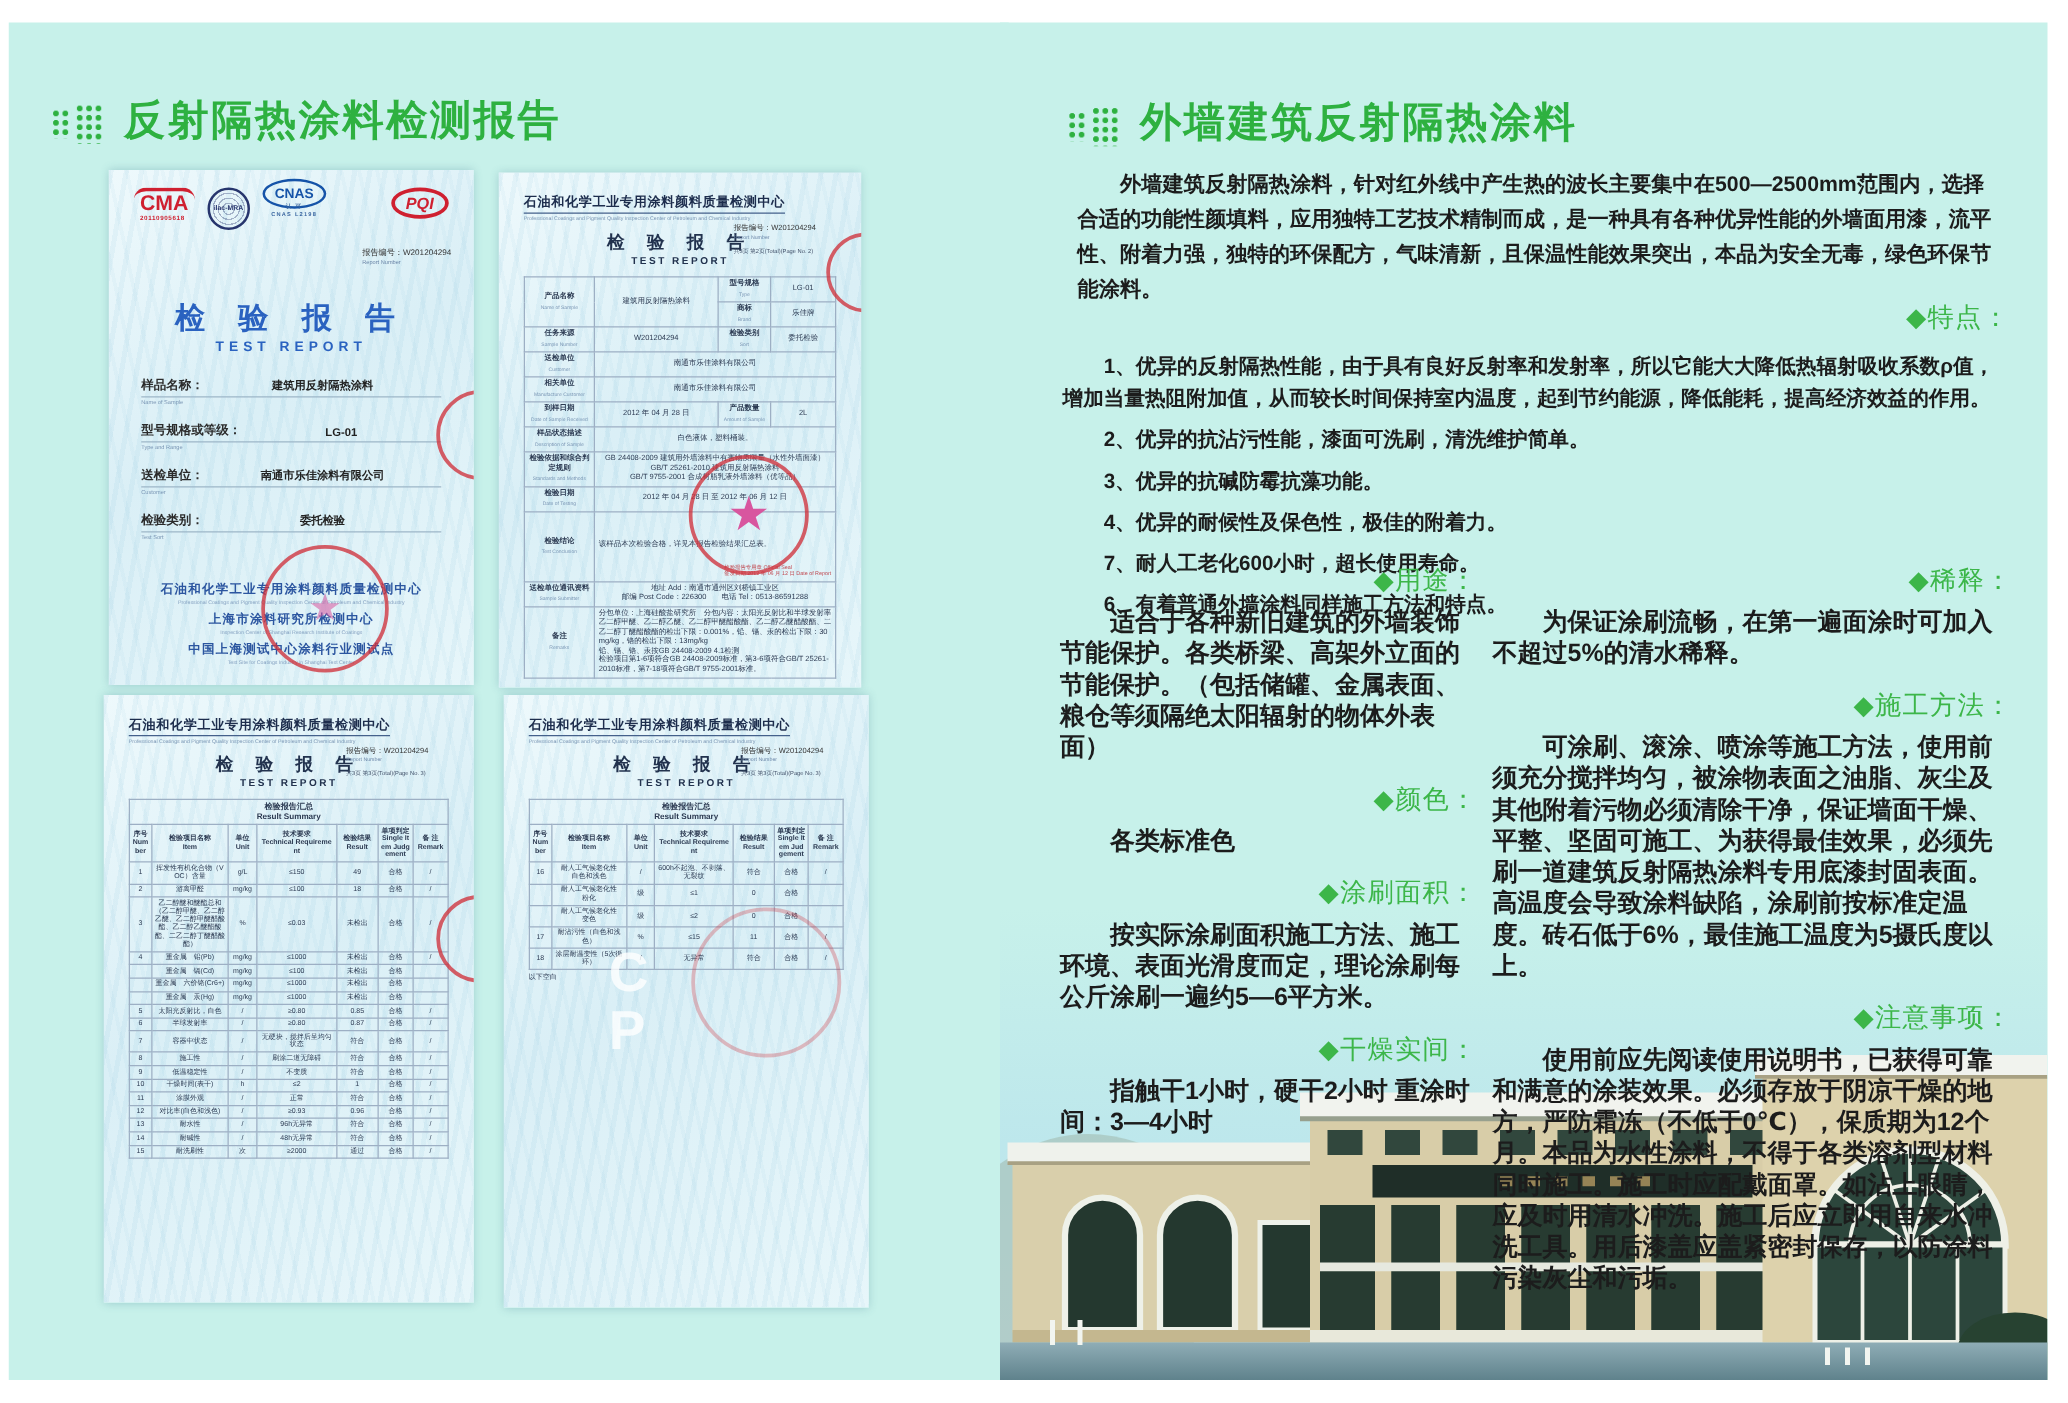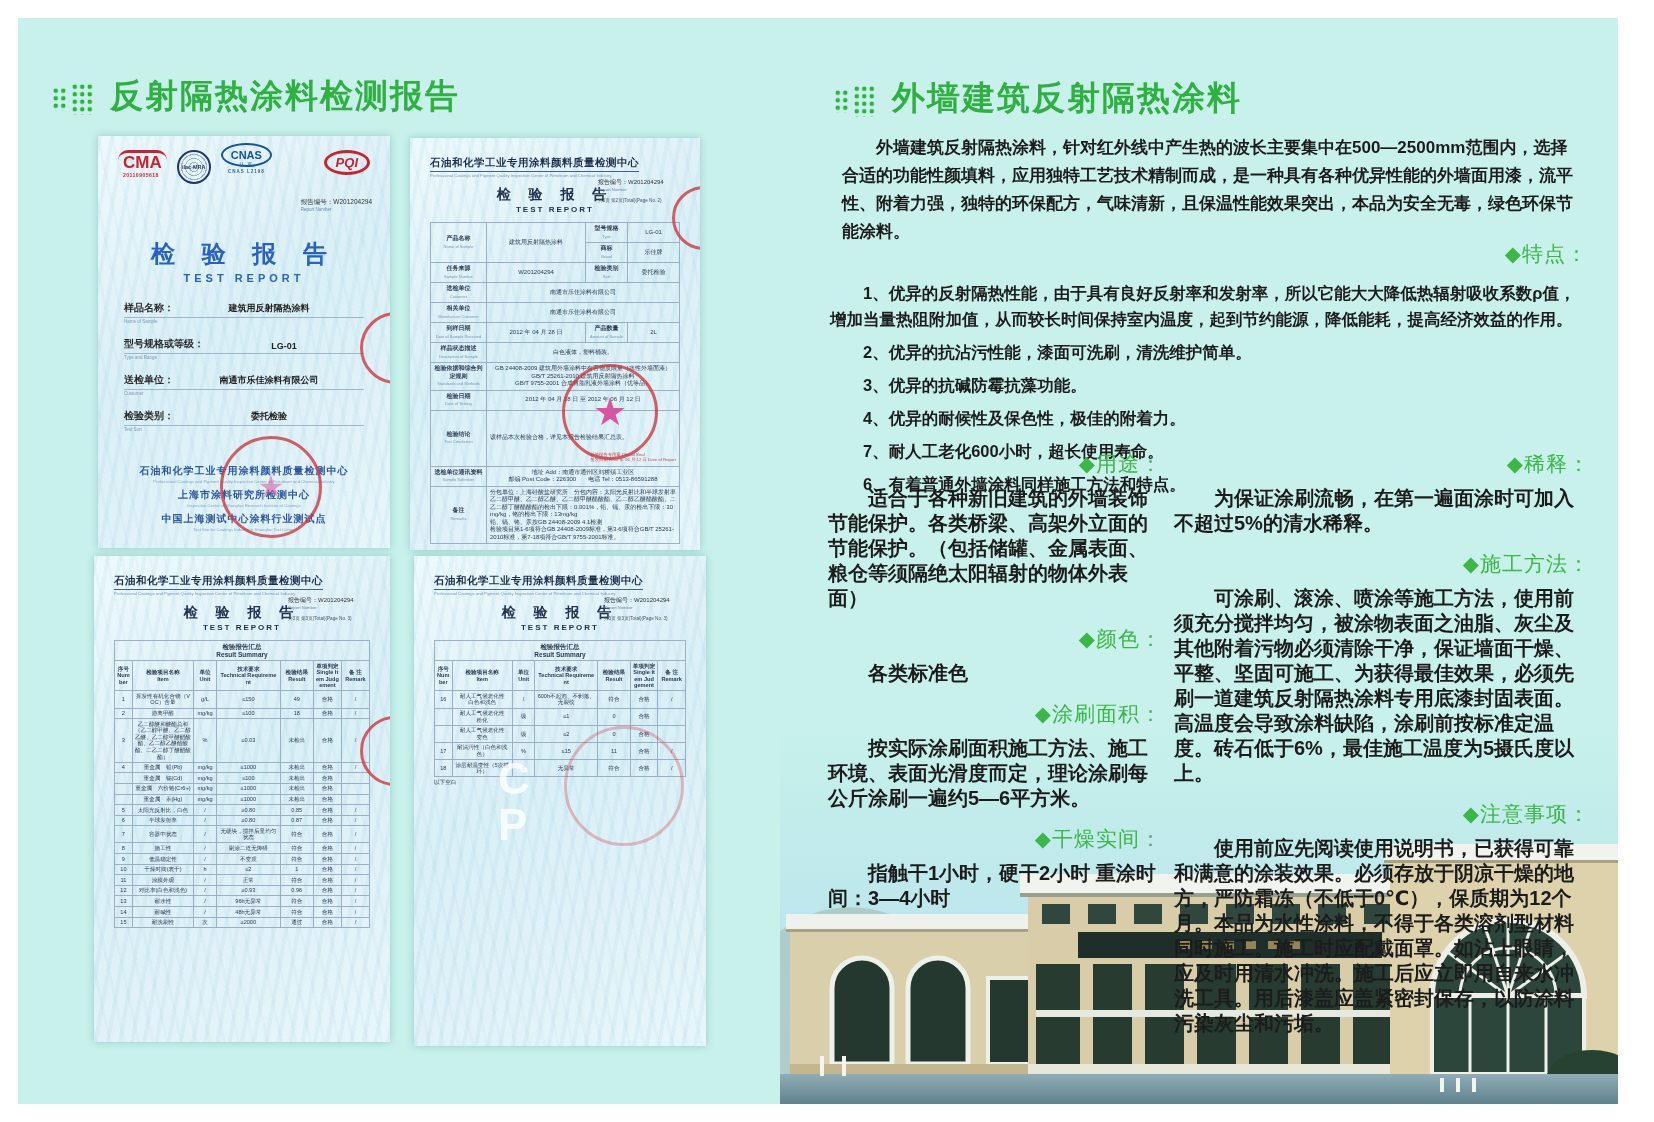--- a/index.html
+++ b/index.html
@@ -1,21 +1,21 @@
 <!DOCTYPE html>
 <html><head>
 <meta charset="utf-8">
 <style>
   html,body{margin:0;padding:0;background:#ffffff;}
   *{box-sizing:border-box;}
   body{font-family:"Liberation Sans","DejaVu Sans",sans-serif;color:#1c1c1c;}
   .canvas{position:relative;width:1654px;height:1122px;background:#ffffff;overflow:hidden;}
   .page{position:absolute;top:18px;height:1086px;background:#c7f1ea;}
-  .page-left{left:18px;width:800px;}
-  .page-right{left:780px;width:838px;overflow:hidden;}
+  .page-left{left:7px;width:800px;}
+  .page-right{left:800px;width:838px;overflow:hidden;}
 
   
   .page-head{position:absolute;display:flex;align-items:center;gap:16px;z-index:3;}
   .page-head h1{margin:0;font-size:33px;font-weight:900;color:#2eb140;letter-spacing:2px;}
   .dots{position:relative;width:42px;height:38px;flex:0 0 auto;}
   .dots i{position:absolute;display:block;background-image:radial-gradient(circle,#2eb140 2.1px,rgba(0,0,0,0) 2.5px);background-size:7.5px 7.5px;}
   .dots .d1{left:0;bottom:5px;width:16px;height:24px;}
   .dots .d2{left:19px;bottom:1px;width:23px;height:32px;}
 
   

